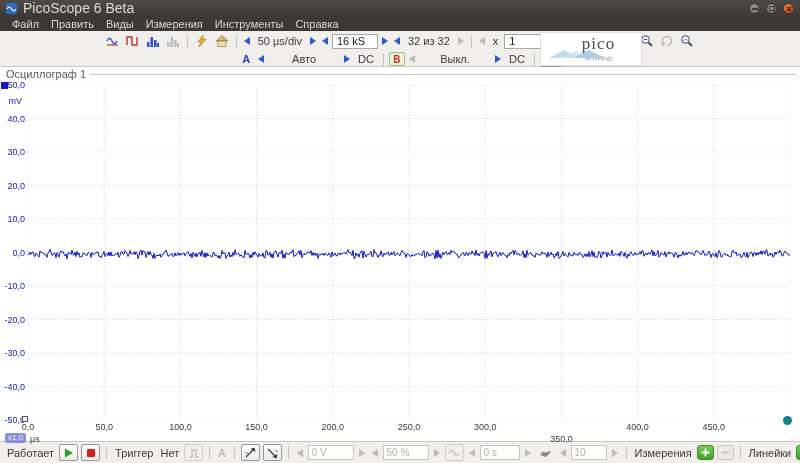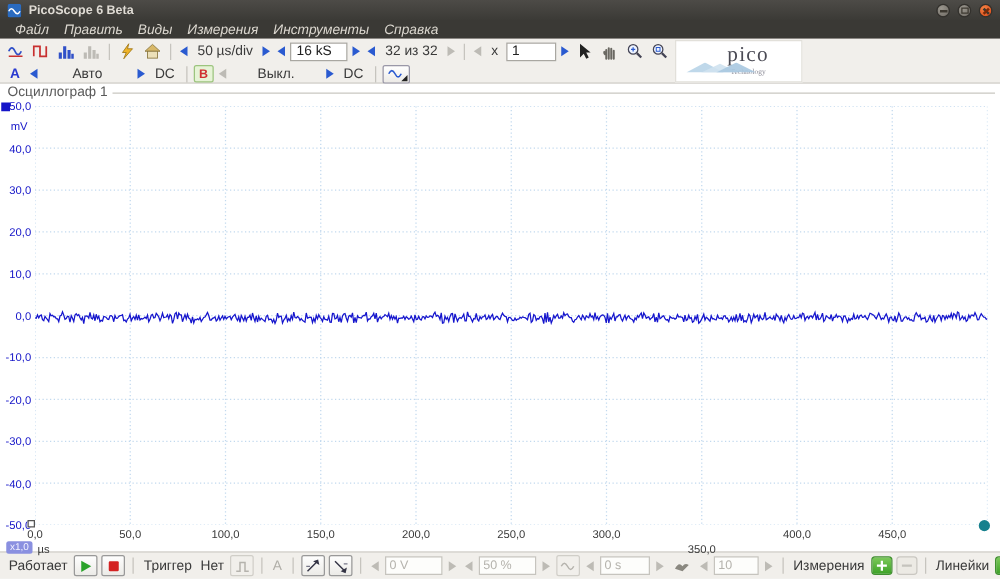--- a/index.html
+++ b/index.html
@@ -3,37 +3,37 @@
 <meta charset="utf-8">
 <style>
   * { box-sizing: border-box; margin: 0; padding: 0; }
   html,body { width:800px; height:463px; overflow:hidden; }
   body { font-family:"Liberation Sans", sans-serif; background:#f1efeb; font-size:11px; color:#333; }
 
   
   .titlebar { height:16px; background:linear-gradient(#4d4b47,#3b3a36); display:flex; align-items:center;
               padding:0 6px; color:#dfdbd4; }
   .app-icon { width:11px; height:11px; margin-right:6px; }
-  .title-text { font-size:10px; font-weight:bold; }
+  .title-text { font-size:14px; font-weight:normal; }
   .win-controls { margin-left:auto; display:flex; gap:6px; align-items:center; }
   .win-btn { width:11px; height:11px; border-radius:50%; background:radial-gradient(circle at 35% 30%,#9a968e,#6e6a63);
              border:1px solid #33312d; position:relative; }
   .win-btn.close { background:radial-gradient(circle at 35% 30%,#f28144,#dd4814); }
   .win-btn span { position:absolute; left:2px; top:4px; width:6px; height:2px; background:#3c3830; }
   .win-btn.max span { height:5px; top:2px; background:none; border:1px solid #3c3830; }
   .win-btn.close span { top:4.5px; left:2px; transform:rotate(45deg); }
   .win-btn.close i { position:absolute; top:4.5px; left:2px; width:6px; height:2px; background:#7a2a08; transform:rotate(-45deg); display:block;}
 
   
-  .menubar { height:15px; background:#3a3935; display:flex; align-items:center; padding:0 6px;font-style:italic; }
+  .menubar { height:15px; background:#3a3935; display:flex; align-items:center; padding:0 6px; }
   .menu-item { color:#dcd8d0; font-size:11px; padding:0 6px; cursor:default; }
 
   
   .toolbars { position:relative; background:#f1efeb; border-bottom:1px solid #c9c7c1; height:36px; }
-  .tb-row { display:flex; align-items:center; padding:0 4px; gap:2px; }
+  .tb-row { display:flex; align-items:center; padding:0 4px; gap:2px;justify-content:center; }
   .tb1 { height:20px; }
   .tb2 { height:16px; }
   .tbtn { width:18px; height:16px; display:flex; align-items:center; justify-content:center; border:1px solid transparent; border-radius:2px; }
   .vsep { width:1px; height:13px; background:#c6c4be; margin:0 3px; flex:none; }
   .arr { width:0; height:0; border-style:solid; flex:none; margin:0 2px; }
   .arr.left  { border-width:4px 6px 4px 0; border-color:transparent #2a5ad0 transparent transparent; }
   .arr.right { border-width:4px 0 4px 6px; border-color:transparent transparent transparent #2a5ad0; }
   .arr.dis.left  { border-color:transparent #bdbbb5 transparent transparent; }
   .arr.dis.right { border-color:transparent transparent transparent #bdbbb5; }
   .tb-label { padding:0 4px; color:#3a3a3a; white-space:nowrap; }

